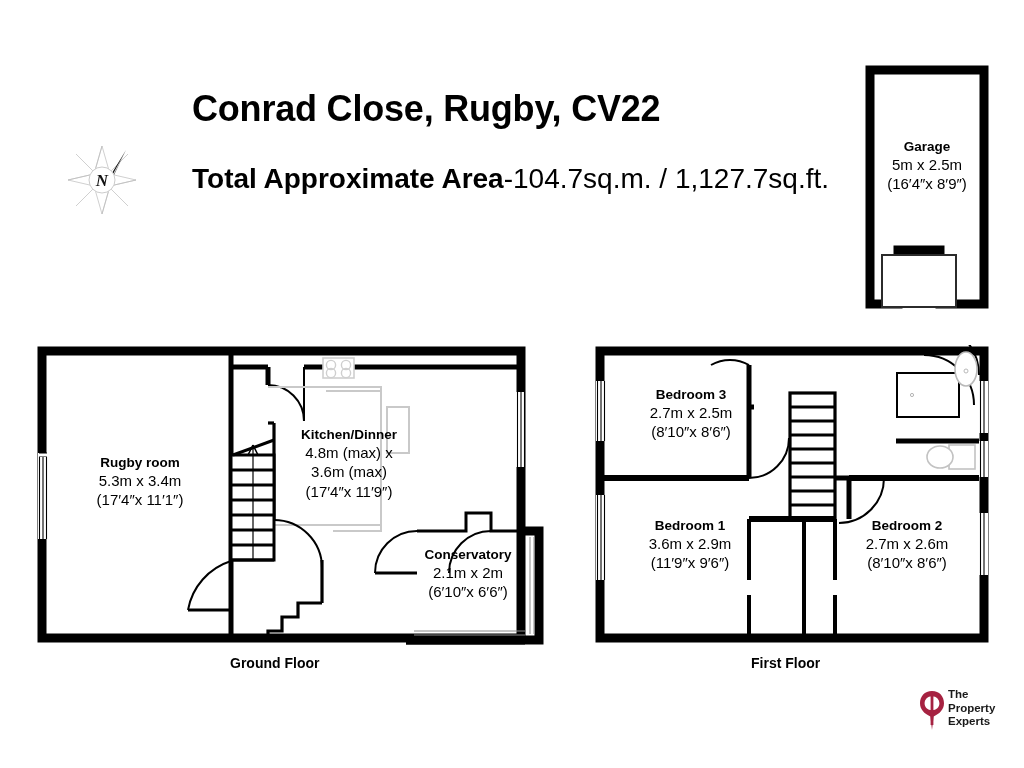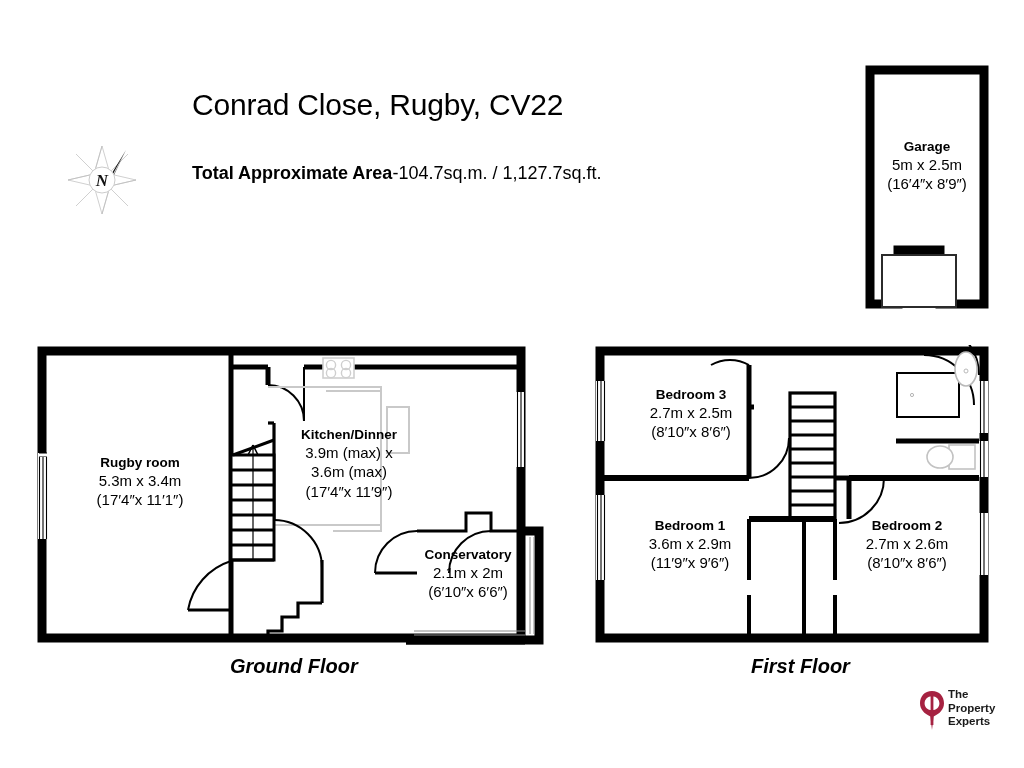--- a/index.html
+++ b/index.html
@@ -7,36 +7,36 @@
     width:1024px;height:768px;background:#ffffff;
     font-family:"Liberation Sans", sans-serif;
     color:#000;overflow:hidden;position:relative;
   }
   .stage{position:absolute;left:0;top:0;width:1024px;height:768px;}
   .abs{position:absolute;}
 
   
   #title{
     left:192px;top:88px;
-    font-size:30px;font-weight:normal;letter-spacing:-0.2px;
+    font-size:36px;font-weight:bold;letter-spacing:-0.2px;
     white-space:nowrap;
     text-align:right;
   }
   #area-line{
     left:192px;top:163px;
-    font-size:18px;white-space:nowrap;
+    font-size:28px;white-space:nowrap;
   }
   #area-line .strong{font-weight:bold;}
   #area-line .light{font-weight:normal;}
 
   
   #compass{left:62px;top:140px;width:80px;height:80px;}
 
   
-  .floor-caption{font-size:20px;font-weight:bold;white-space:nowrap;font-style:italic;}
+  .floor-caption{font-size:14px;font-weight:bold;white-space:nowrap;}
   #ground-caption{left:230px;top:655px;}
   #first-caption{left:751px;top:655px;}
 
   
   .room-label{text-align:center;white-space:nowrap;line-height:1.28;}
   .room-label .rname{font-size:13.5px;font-weight:bold;display:block;}
   .room-label .rdim{font-size:15px;display:block;}
 
   
   #logo{left:918px;top:653px;width:100px;height:44px;margin-top:36px;}
@@ -181,21 +181,21 @@
   </div>
 
   <div class="abs room-label" style="left:60px;top:454px;width:160px;">
     <span class="rname">Rugby room</span>
     <span class="rdim">5.3m x 3.4m</span>
     <span class="rdim">(17′4″x 11′1″)</span>
   </div>
 
   <div class="abs room-label" style="left:281px;top:426px;width:136px;">
     <span class="rname">Kitchen/Dinner</span>
-    <span class="rdim">3.9m (max) x</span>
+    <span class="rdim">4.8m (max) x</span>
     <span class="rdim">3.6m (max)</span>
     <span class="rdim">(17′4″x 11′9″)</span>
   </div>
 
   <div class="abs room-label" style="left:404px;top:546px;width:128px;">
     <span class="rname">Conservatory</span>
     <span class="rdim">2.1m x 2m</span>
     <span class="rdim">(6′10″x 6′6″)</span>
   </div>
 

